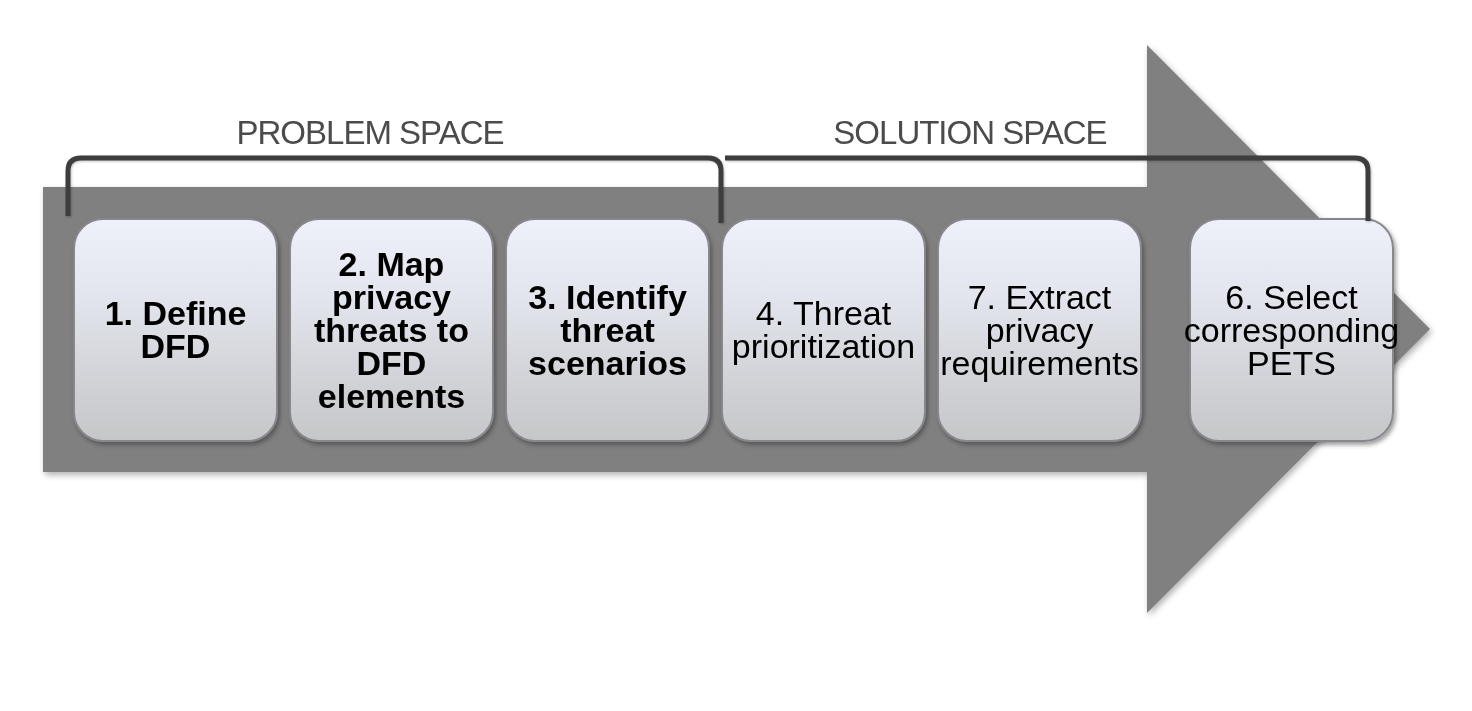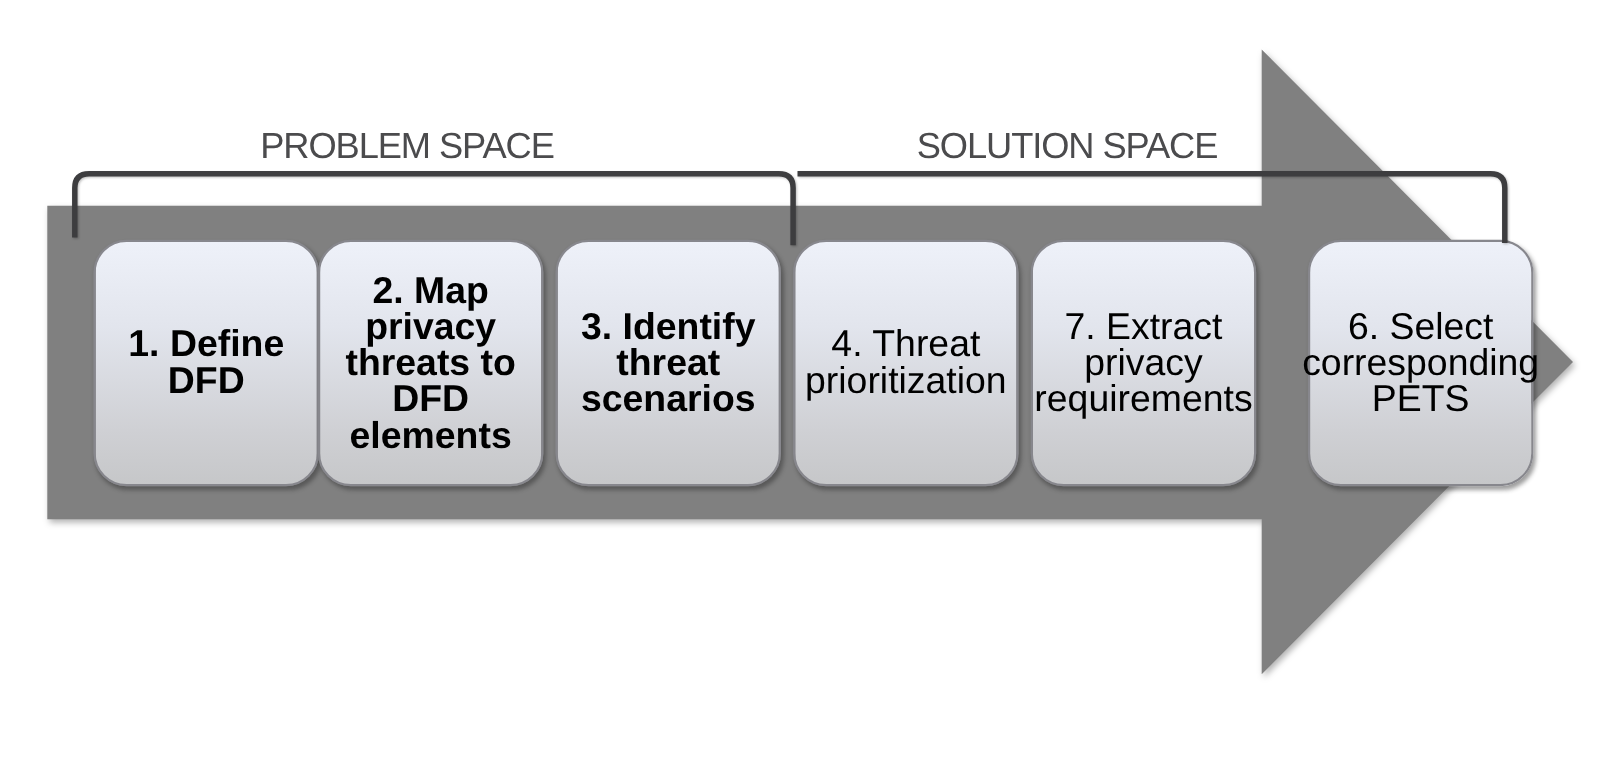--- a/index.html
+++ b/index.html
@@ -50,21 +50,21 @@
   }
   .step-text{
     text-align:center;
     font-size:34px;
     line-height:33px;
     color:#000000;
     white-space:pre-line;
     padding:0 6px;
   }
   .step-box.bold .step-text{font-weight:bold;}
-  #step-1{left:85px;}
+  #step-1{left:73px;}
   #step-2{left:289px;}
   #step-3{left:505px;align-items:center;}
   #step-4{left:721px;}
   #step-5{left:937px;}
   #step-6{left:1153px;margin-left:36px;}
 </style>
 </head>
 <body>
 
 <div id="canvas">

